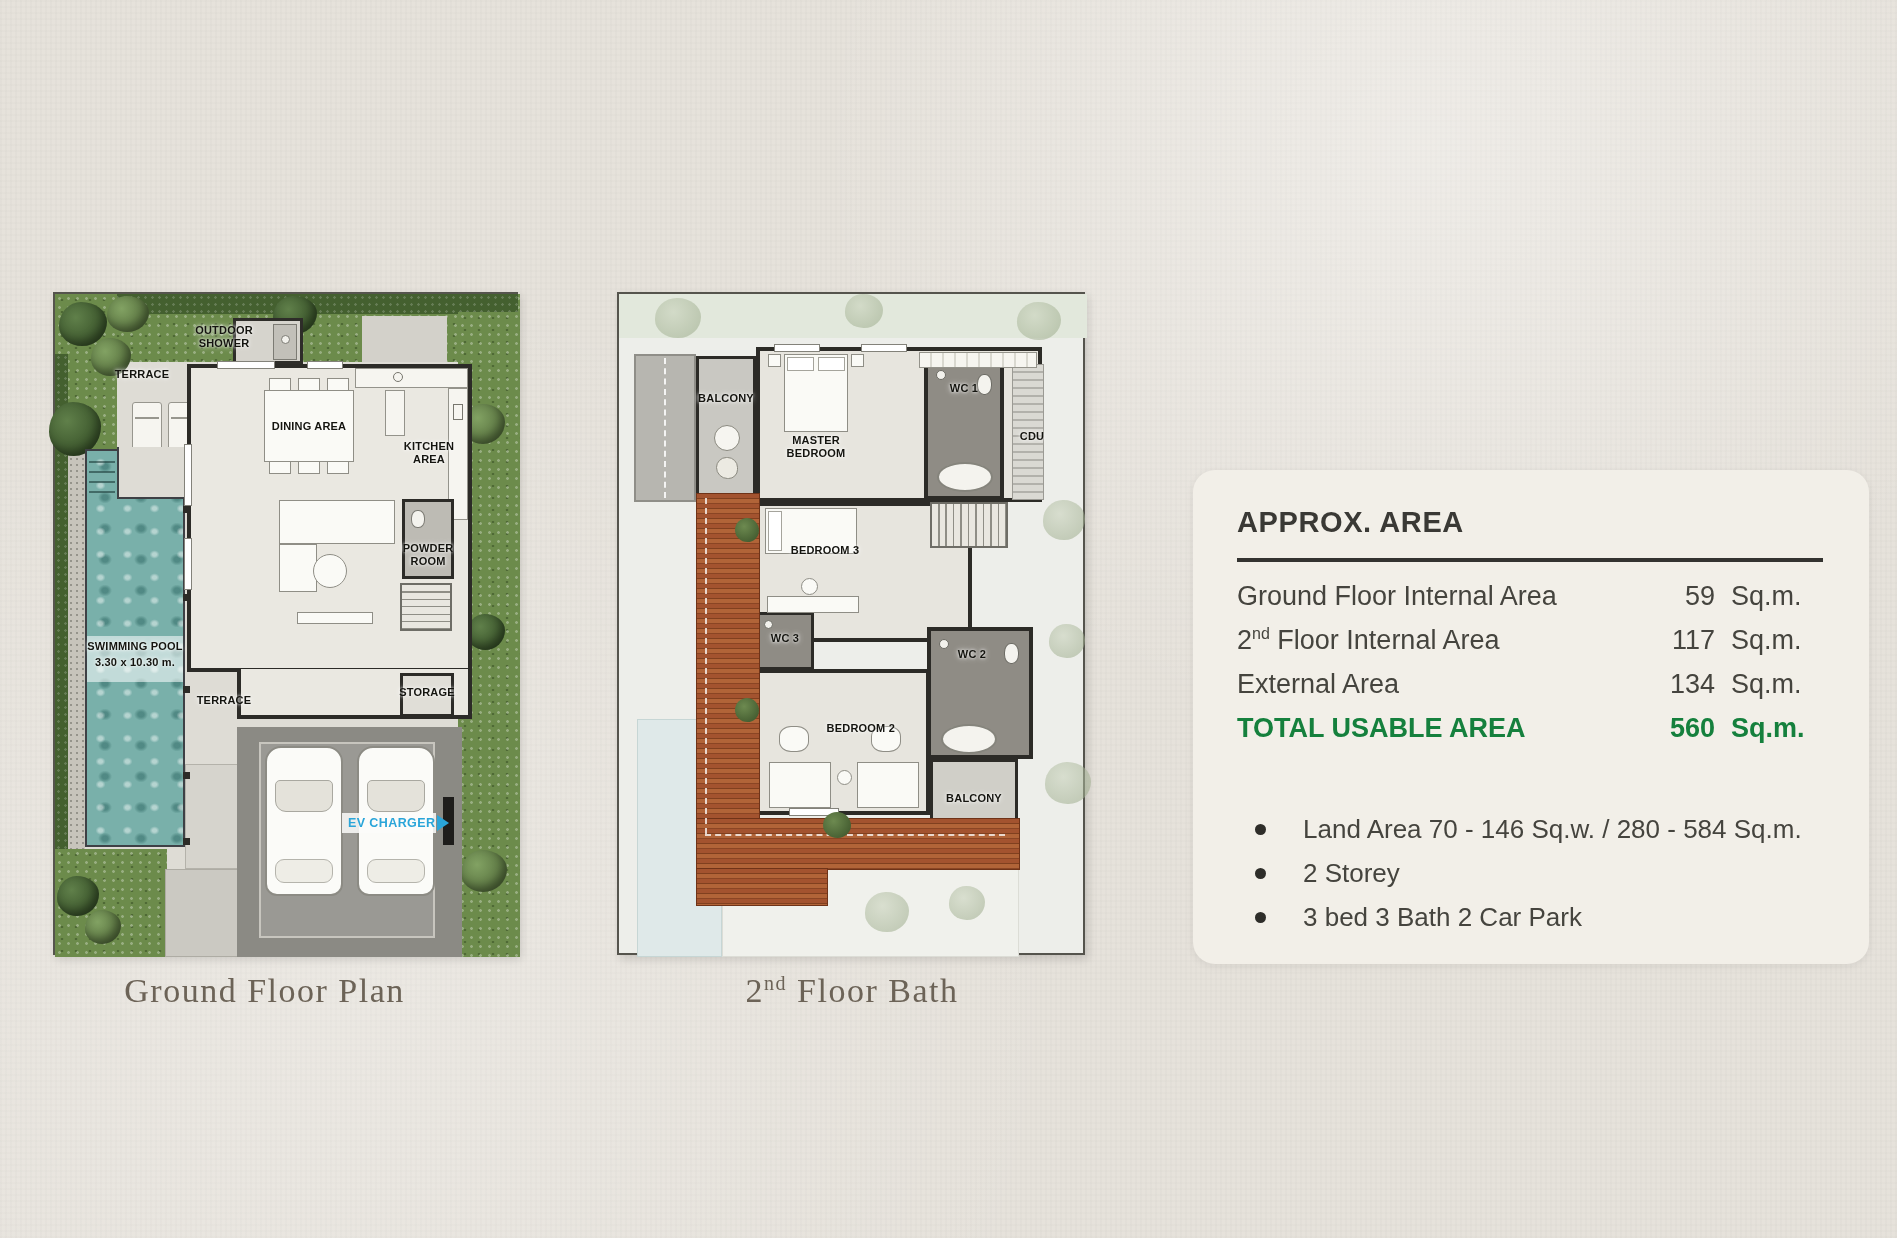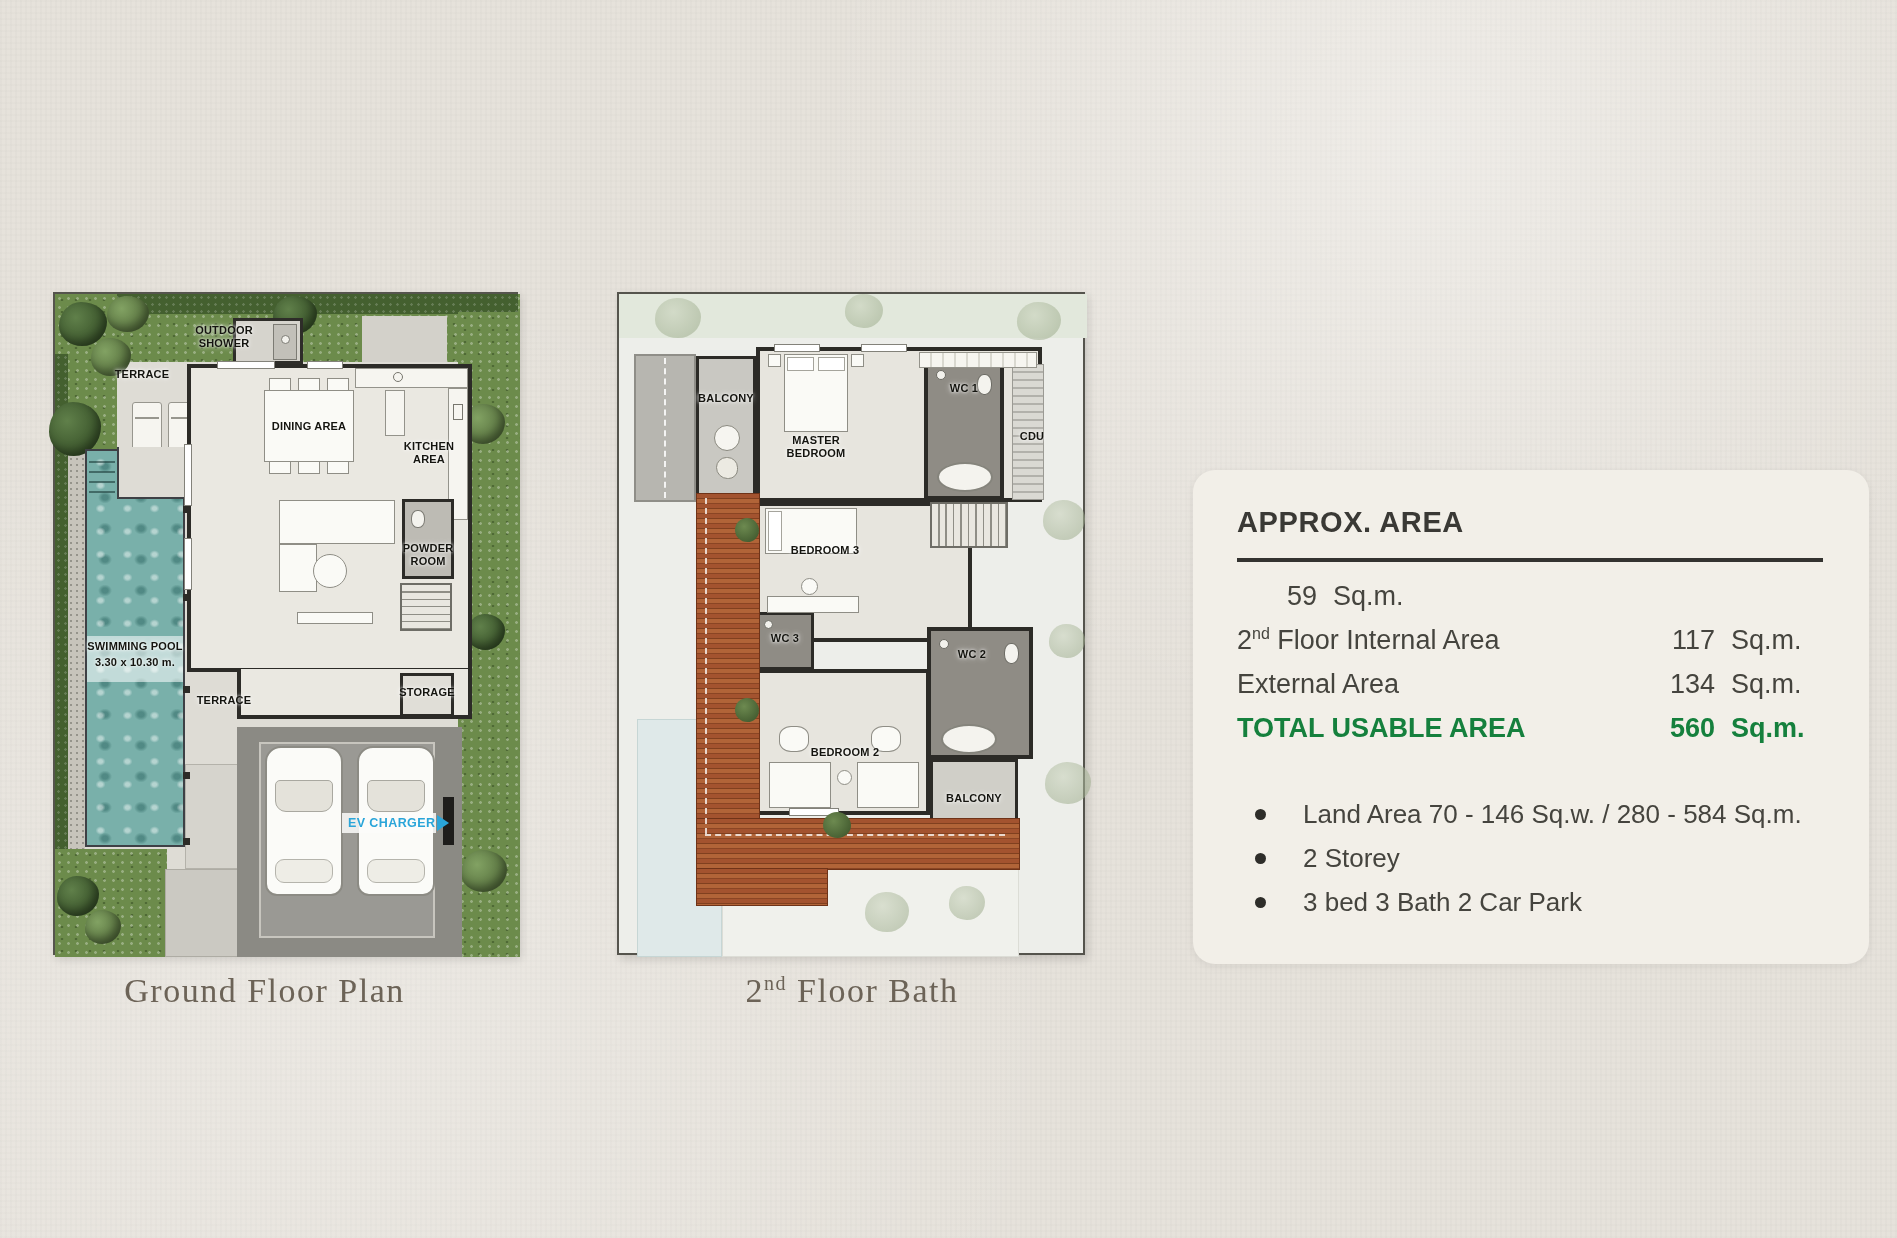--- a/index.html
+++ b/index.html
@@ -60,21 +60,21 @@
       background:#f2efe8;box-shadow:0 2px 8px rgba(0,0,0,.07);}
   .panel-title{position:absolute;left:44px;top:36px;font-size:29px;font-weight:bold;color:#3a3935;letter-spacing:.6px;}
   .panel-rule{position:absolute;left:44px;top:88px;width:586px;height:4px;background:#343330;}
   .rows{position:absolute;left:44px;top:104px;width:586px;}
   .row{display:flex;align-items:center;height:44px;font-size:27px;color:#45443e;}
   .row .rlabel{flex:1;}
   .row .rvalue{width:80px;text-align:right;margin-right:16px;}
   .row .runit{width:92px;}
   .row.total{font-weight:bold;color:#15803d;}
   .row sup{font-size:16px;}
-  .bullets{position:absolute;left:62px;top:322px;width:580px;text-align:center;}
+  .bullets{position:absolute;left:62px;top:337px;width:580px;text-align:center;}
   .brow{display:flex;align-items:center;height:44px;font-size:26px;color:#45443e;}
   .bdot{width:11px;height:11px;border-radius:50%;background:#2e2d29;margin-right:37px;flex:none;}
   .ev-band{position:absolute;background:rgba(252,252,250,.85);z-index:28;display:flex;align-items:center;}
   .ev-text{font-size:12.5px;font-weight:bold;color:#2aa5d9;letter-spacing:.4px;padding-left:6px;white-space:nowrap;}
   .ev-arrow{position:absolute;width:0;height:0;border-top:8px solid transparent;border-bottom:8px solid transparent;
       border-left:12px solid #2aa5d9;z-index:29;}
   .gravel{background-color:#c7c4bb;background-image:radial-gradient(rgba(90,88,80,.45) 1px, transparent 1.5px);background-size:6px 6px;}
 </style>
 </head>
 <body>
@@ -247,21 +247,21 @@
     <div class="tub" style="left:322px;top:430px;width:56px;height:30px;z-index:8;"></div>
     <div class="lbl" style="left:322px;top:354px;width:62px;">WC 2</div>
 
     <div class="room" style="left:137px;top:375px;width:174px;height:146px;background:#e7e5de;border:4px solid #2c2b27;z-index:4;"></div>
     <div class="win" style="left:170px;top:514px;width:50px;height:8px;"></div>
     <div class="furn" style="left:150px;top:468px;width:62px;height:46px;z-index:8;"></div>
     <div class="furn" style="left:238px;top:468px;width:62px;height:46px;z-index:8;"></div>
     <div class="furn" style="left:218px;top:476px;width:15px;height:15px;border-radius:50%;z-index:8;"></div>
     <div class="furn" style="left:160px;top:432px;width:30px;height:26px;border-radius:40%;z-index:8;"></div>
     <div class="furn" style="left:252px;top:432px;width:30px;height:26px;border-radius:40%;z-index:8;"></div>
-    <div class="lbl" style="left:176px;top:452px;width:100px;white-space:nowrap;">BEDROOM 2</div>
+    <div class="lbl" style="left:176px;top:428px;width:100px;white-space:nowrap;text-align:right;">BEDROOM 2</div>
 
     <div class="room" style="left:311px;top:465px;width:88px;height:88px;background:#d0cfc8;border:3px solid #2c2b27;z-index:5;"></div>
     <div class="lbl" style="left:316px;top:498px;width:78px;">BALCONY</div>
 
     <div class="roof" style="left:78px;top:200px;width:62px;height:375px;"></div>
     <div class="roof" style="left:78px;top:525px;width:322px;height:50px;"></div>
     <div class="roof" style="left:78px;top:575px;width:130px;height:36px;"></div>
     <div class="dash-w" style="left:86px;top:204px;height:336px;border-left:2px dashed rgba(255,255,255,.75);"></div>
     <div class="dash-w" style="left:86px;top:540px;width:300px;border-top:2px dashed rgba(255,255,255,.75);"></div>
     <div class="shrub" style="left:116px;top:224px;width:24px;height:24px;z-index:24;"></div>
@@ -274,20 +274,21 @@
   </div>
   <div class="caption" style="left:692px;top:972px;width:320px;">
     <span>2</span><sup>nd</sup><span> Floor Bath</span>
   </div>
 
   <div class="panel">
     <div class="panel-title">APPROX. AREA</div>
     <div class="panel-rule"></div>
     <div class="rows">
       <div class="row">
+        <span class="rlabel"><span>Ground Floor Internal Area</span><sup></sup><span></span></span>
         <span class="rvalue">59</span>
         <span class="runit">Sq.m.</span>
       </div>
       <div class="row">
         <span class="rlabel"><span>2</span><sup>nd</sup><span>  Floor Internal Area</span></span>
         <span class="rvalue">117</span>
         <span class="runit">Sq.m.</span>
       </div>
       <div class="row">
         <span class="rlabel"><span>External Area</span><sup></sup><span></span></span>

